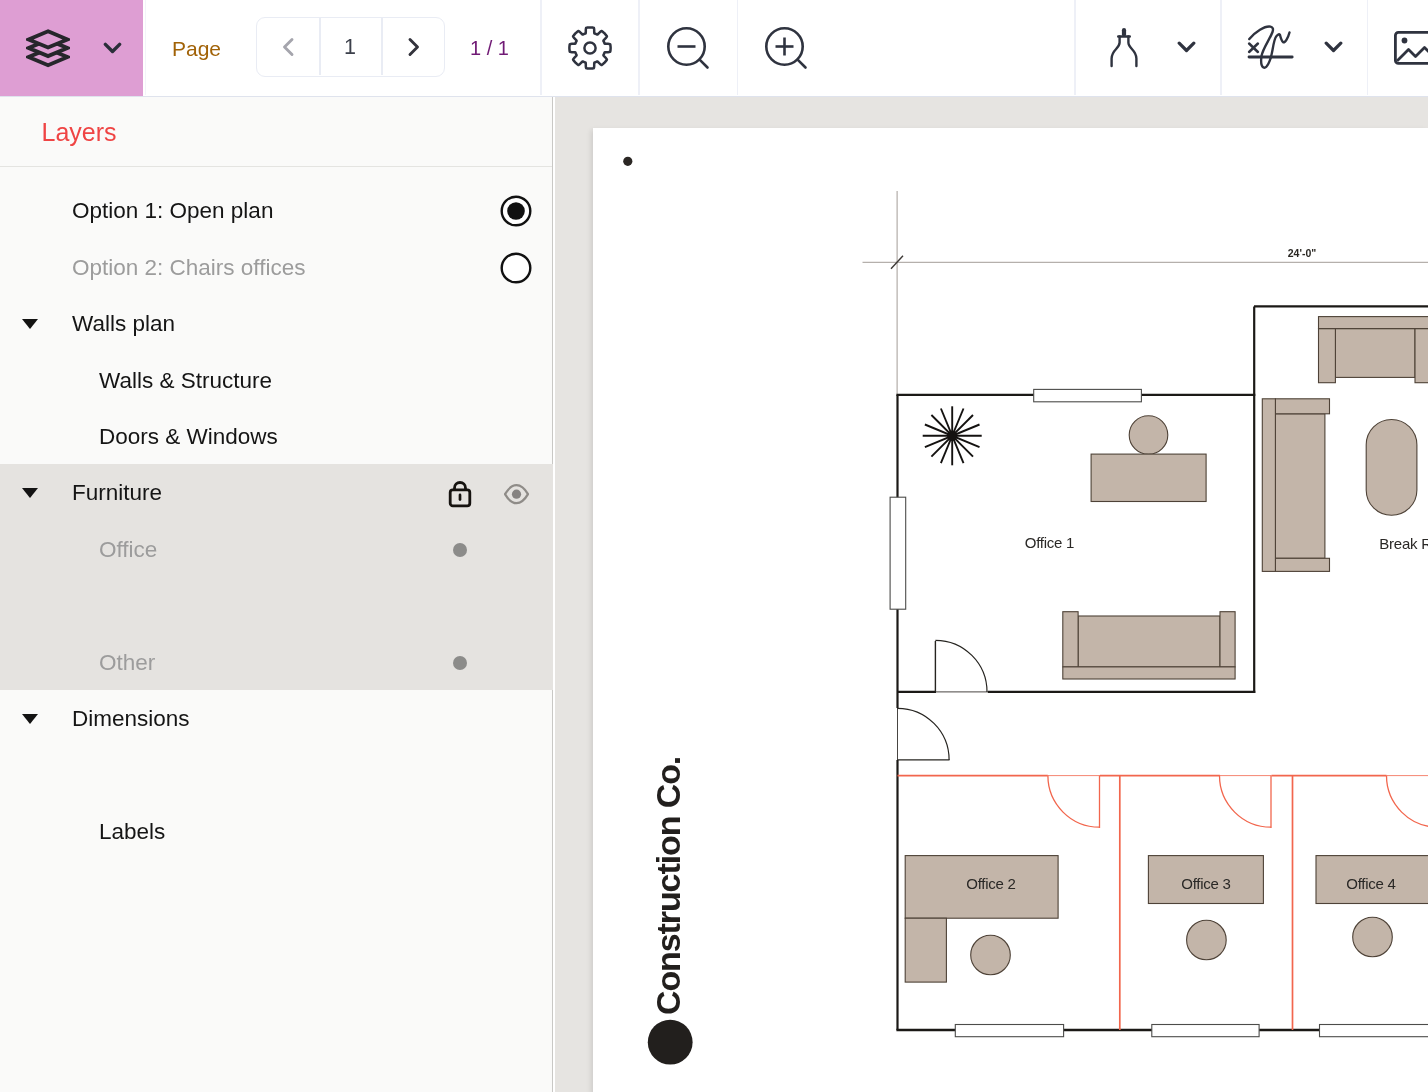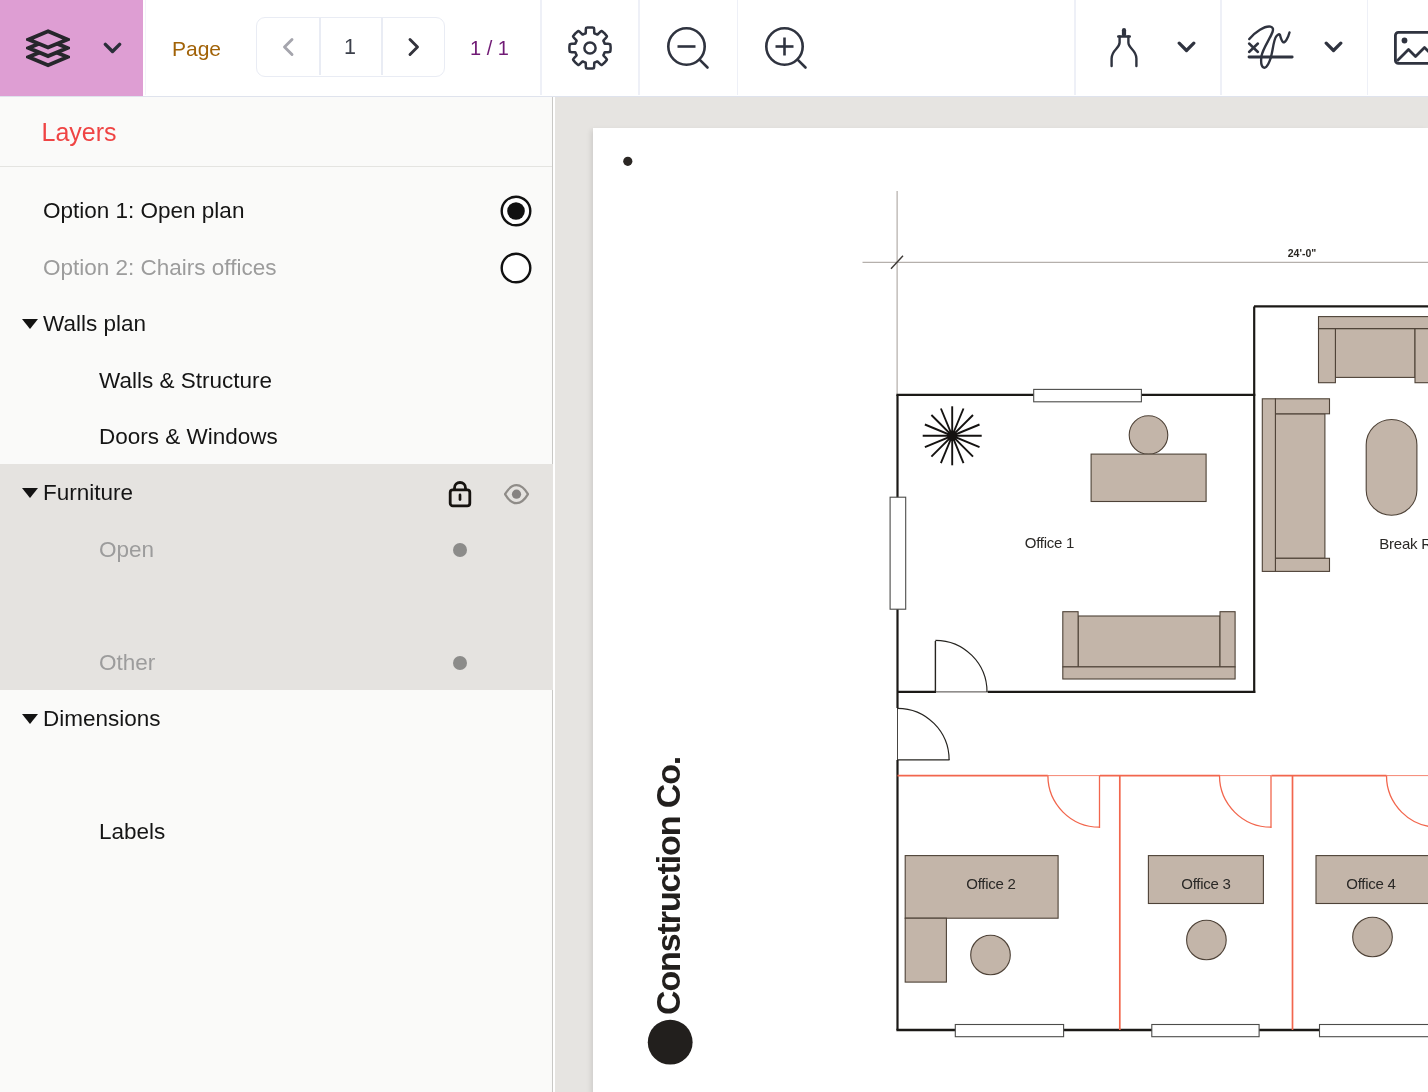--- a/index.html
+++ b/index.html
@@ -7,21 +7,21 @@
   *{box-sizing:border-box;}
   #topbar{position:absolute;left:0;top:0;width:1428px;height:97px;background:#fff;
     border-bottom:1.5px solid #dfe3ed;z-index:5;}
   #pinkbtn{position:absolute;left:0;top:0;width:143px;height:96px;background:#de9ed3;}
   .tdiv{position:absolute;top:0;width:1.5px;height:95px;background:#eef0f7;}
   #sidebar{position:absolute;left:0;top:97px;width:553px;height:995px;background:#fafaf9;
     border-right:1.5px solid #c9c8c5;z-index:4;}
   #layershead{position:absolute;left:0;top:0;width:100%;height:69.5px;border-bottom:1px solid #e4e4e1;}
   #layershead span{position:absolute;left:21.5px;top:21px;font-size:25px;color:#ef4444;margin-left:20px;}
   .row{position:absolute;left:0;width:551px;height:56.4px;line-height:56.4px;font-size:22.5px;color:#151515;}
-  .row .t1{position:absolute;left:43px;}
+  .row .t1{position:absolute;left:72px;}
   .row .t2{position:absolute;left:99px;}
   .grey{color:#9c9c9c;}
   .tri{position:absolute;left:22px;top:22.8px;width:0;height:0;
     border-left:8px solid transparent;border-right:8px solid transparent;border-top:10.5px solid #131313;}
   #furnhl{position:absolute;left:0;top:367px;width:553px;height:225.8px;background:#e5e3e0;}
   .dot{position:absolute;left:452.5px;top:21.2px;width:14px;height:14px;border-radius:50%;background:#8c8c8a;}
   #canvas{position:absolute;left:554.5px;top:97px;width:873.5px;height:995px;background:#e6e4e1;z-index:1;}
   #page{position:absolute;left:38.9px;top:30.8px;width:835px;height:965px;background:#fff;
     box-shadow:-2px 2px 5px rgba(0,0,0,0.10);}
   #plansvg{position:absolute;left:0;top:0;}
@@ -189,21 +189,21 @@
       <path d="M7.5 12 V10 a5.5 5.5 0 0 1 11 0 V12" fill="none" stroke="#161310" stroke-width="2.8"></path>
       <rect x="3.2" y="11.8" width="19.6" height="16" rx="2.6" fill="none" stroke="#161310" stroke-width="2.8"></rect>
       <line x1="13" y1="16.9" x2="13" y2="21.6" stroke="#161310" stroke-width="2.7" stroke-linecap="round"></line>
     </svg>
     <svg class="icon" style="left:504px;top:18.3px" width="25" height="21" viewBox="0 0 25 21">
       <path d="M1 10.2 C5 3.4 8.8 1.2 12.5 1.2 C16.2 1.2 20 3.4 24 10.2 C20 17 16.2 19.2 12.5 19.2 C8.8 19.2 5 17 1 10.2 Z" fill="none" stroke="#8f8c88" stroke-width="2.3"></path>
       <circle cx="12.5" cy="10.2" r="4.6" fill="#868381"></circle>
     </svg>
     </div>
   <div class="row" style="top:424.7px">
-      <span class="t2 grey">Open</span>
+      <span class="t2 grey">Office</span>
       <span class="dot"></span>
     </div>
   <div class="row" style="top:537.5px">
       <span class="t2 grey">Other</span>
       <span class="dot"></span>
     </div>
   <div class="row" style="top:593.9px">
       <span class="tri"></span>
       <span class="t1">Dimensions</span>
     </div>

